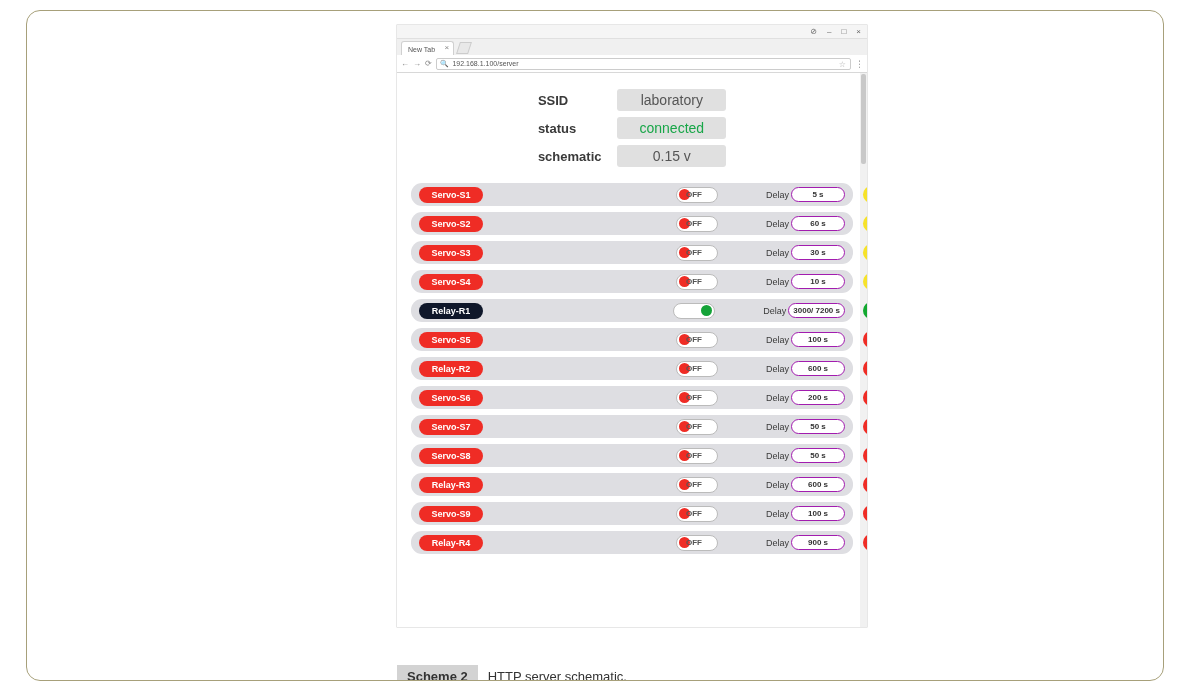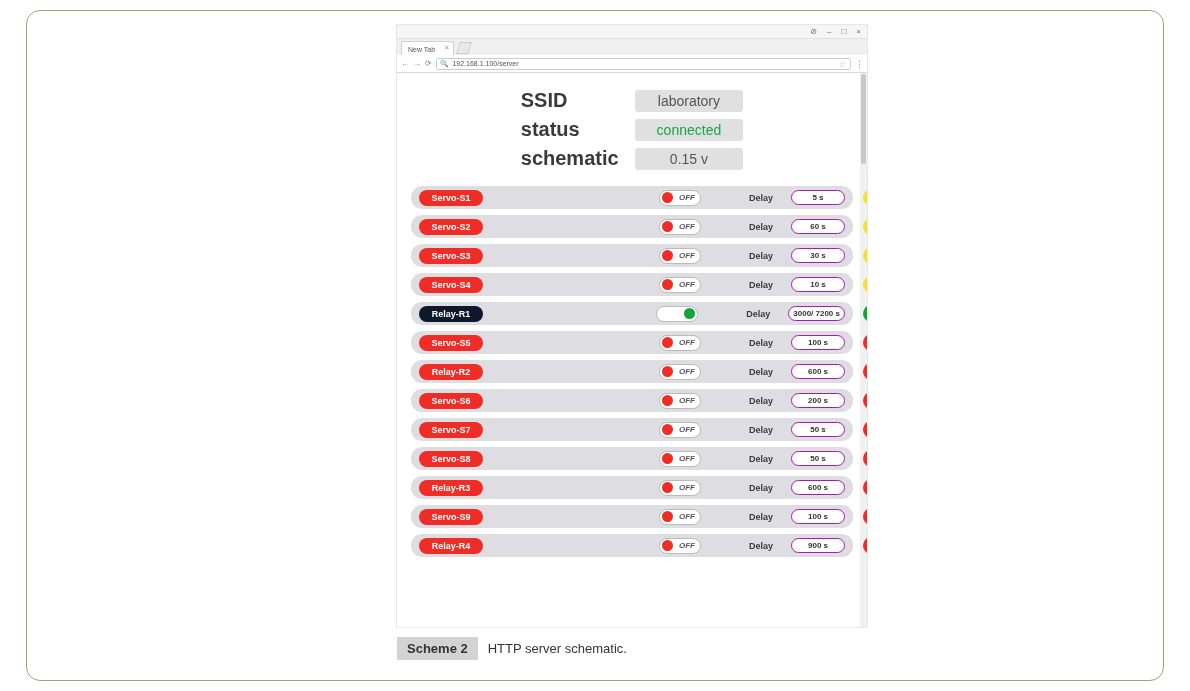--- a/index.html
+++ b/index.html
@@ -136,21 +136,21 @@
   .info {
     margin: 6px auto 16px auto;
     display: grid;
     grid-template-columns: auto auto;
     column-gap: 16px;
     row-gap: 6px;
     justify-content: center;
     align-items: center;
   }
   .info-label {
-    font-size: 20px;
+    font-size: 13px;
     font-weight: bold;
     color: #3a3a3a;
     text-align: left;
   }
   .info-value {
     font-size: 14px;
     color: #555;
     background: #e0e0e0;
     border-radius: 3px;
     padding: 3px 22px;
@@ -193,31 +193,31 @@
     display: flex;
     align-items: center;
     position: relative;
     font-size: 8px;
     font-weight: bold;
     color: #555;
     cursor: pointer;
   }
   .toggle.off { justify-content: flex-start; padding-right: 3px; }
   .toggle.off .tdot { background: #ef2c25; margin-left: 2px; }
-  .toggle.off .tlabel { position: absolute; right: 5px; font-style: italic; }
+  .toggle.off .tlabel { position: absolute; right: 15px; }
   .toggle.on { justify-content: flex-end; padding-left: 3px; }
   .toggle.on .tdot { background: #14a338; margin-right: 2px; }
   .toggle.on .tlabel { position: absolute; left: 15px; color: #14a338; margin-top: 48px; }
   .tdot { width: 11px; height: 11px; border-radius: 50%; }
 
   .delaylbl {
     font-size: 9px;
-    font-weight: bold;
+    font-weight: normal;
     color: #3a3a3a;
-    margin-right: 18px;
+    margin-right: 2px;
   }
   .delayval {
     background: #fff;
     border: 1px solid #a21caf;
     border-radius: 8px;
     font-size: 8px;
     font-weight: bold;
     color: #333;
     text-align: center;
     min-width: 54px;
@@ -236,21 +236,21 @@
   }
   .row-wrap { position: relative; }
   .dot.yellow { background: #f6e22a; }
   .dot.green  { background: #11a82f; }
   .dot.red    { background: #ef2c25; }
 
   
   .caption {
     position: absolute;
     left: 370px;
-    top: 626px;
+    top: 654px;
     display: flex;
     align-items: center;
     gap: 10px;
     font-size: 13px;
     color: #333;
   }
   .caption-label {
     background: #d3d3d3;
     padding: 4px 10px;
     font-weight: bold;

